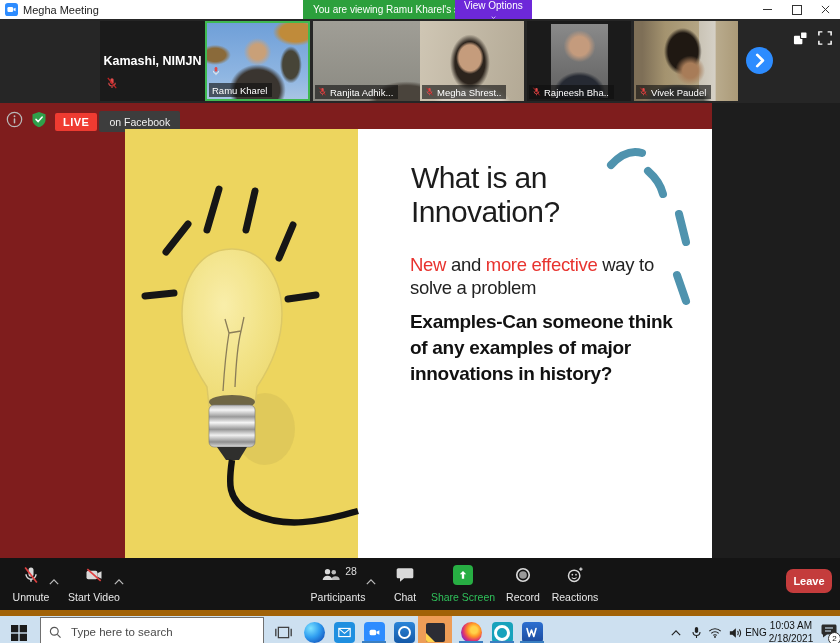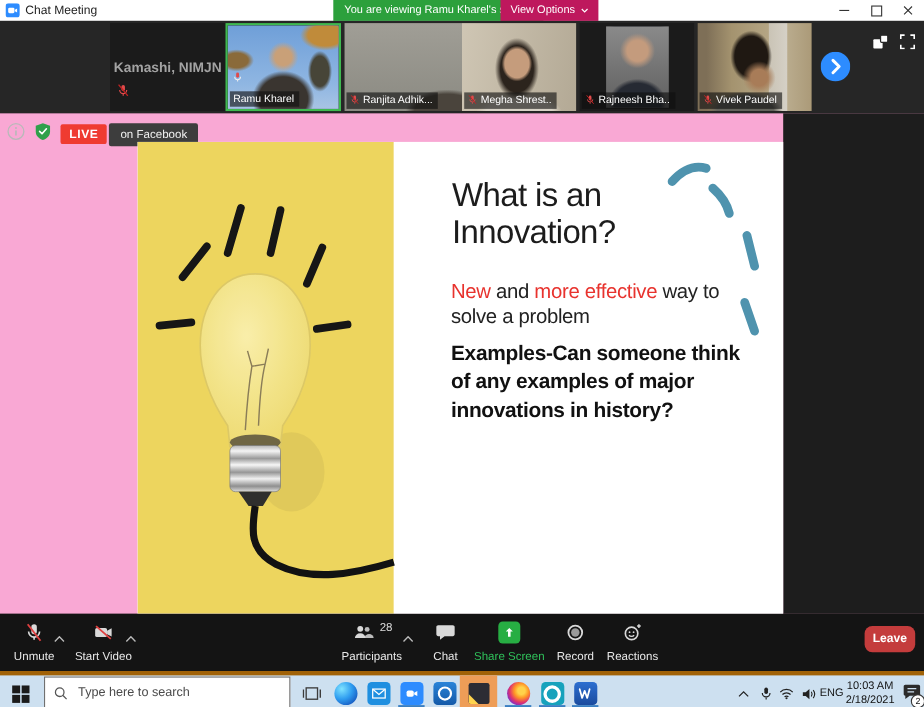--- a/index.html
+++ b/index.html
@@ -7,21 +7,21 @@
        font-family:"Liberation Sans",sans-serif;background:#000;}
 
   
   .titlebar{position:absolute;left:0;top:0;width:840px;height:19px;background:#fff;}
   .tb-left{position:absolute;left:5px;top:0;height:19px;display:flex;align-items:center;gap:5px;}
   .tb-left svg{display:block}
   .tb-title{font-size:11px;color:#222;}
   .tb-banner{position:absolute;left:303px;top:0;height:19px;padding:0 10px;display:flex;align-items:center;
              background:var(--banner-green,#2ca03c);color:#fff;font-size:10px;}
   .tb-viewopts{position:absolute;left:455px;top:0;height:19px;padding:0 9px;display:flex;align-items:center;gap:5px;
-               background:#be185d;color:#fff;font-size:10px;border:none;cursor:pointer;}
+               background:#6d28d9;color:#fff;font-size:10px;border:none;cursor:pointer;flex-direction:column;}
   .tb-controls{position:absolute;right:0;top:0;height:19px;display:flex;}
   .wc{width:29px;height:19px;display:flex;align-items:center;justify-content:center;}
   .wc-min-glyph{width:9px;height:1px;background:#333;}
   .wc-max-glyph{width:8px;height:8px;border:1px solid #333;}
 
   
   .strip{position:absolute;left:0;top:19px;width:840px;height:84px;background:#262626;}
   .tile{position:absolute;top:2px;height:80px;background:#1b1b1b;box-sizing:border-box;overflow:hidden;}
   .tile-kamashi{left:100px;width:105px;}
   .tile-ramu{left:205px;width:105px;border:2px solid var(--active-speaker-green,#3fb950);}
@@ -50,29 +50,29 @@
     radial-gradient(ellipse 26% 42% at 47% 38%, #1f1812 0 55%, rgba(0,0,0,0) 70%),
     radial-gradient(ellipse 45% 30% at 42% 100%, #63635c 0 55%, rgba(0,0,0,0) 72%),
     linear-gradient(90deg, #7e6f57 0 8%, #a4936f 30%, #b4a584 62%, #cac4b6 63%, #d5d0c6 78%, #b9ab8d 79%, #ab9a78 100%);}
   .photo{position:absolute;left:23%;top:4%;width:55%;height:92%;background:
     radial-gradient(circle at 50% 30%, #c49b7d 0 16%, rgba(0,0,0,0) 27%),
     radial-gradient(ellipse 62% 40% at 50% 94%, #262a33 0 60%, rgba(0,0,0,0) 74%),
     linear-gradient(#8a8a8a, #5f5f5f);}
   .pill{position:absolute;left:2px;bottom:2px;display:flex;align-items:center;gap:3px;
         background:rgba(15,15,15,.62);color:#fff;font-size:9.5px;padding:1.5px 5px 1.5px 3px;white-space:nowrap;}
   .center-name{position:absolute;inset:0;display:flex;align-items:center;justify-content:center;
-               color:#a3a3a3;font-weight:bold;font-size:12.5px;}
+               color:#ffffff;font-weight:bold;font-size:12.5px;}
   .tile-mic-floating{position:absolute;left:4px;bottom:19px;}
   .kamashi-mic{position:absolute;left:6px;bottom:8px;}
   .next-btn{position:absolute;left:746px;top:28px;width:27px;height:27px;border:none;padding:0;background:transparent;cursor:pointer;}
   .strip-corner{position:absolute;top:12px;display:flex;}
   .ico-gallery{left:793px;} .ico-fullscreen{left:818px;}
 
   
-  .main{position:absolute;left:0;top:103px;width:840px;height:455px;background:#f9a8d4;}
+  .main{position:absolute;left:0;top:103px;width:840px;height:455px;background:#7f1d1d;}
   .right-panel{position:absolute;left:712px;top:0;width:128px;height:455px;background:#1d1d1d;}
   .live-row{position:absolute;left:6px;top:8px;display:flex;align-items:center;gap:8px;}
   .live-badge{background:var(--live-red,#ef3b31);color:#fff;font-weight:bold;font-size:11px;
               padding:3px 8px;border-radius:2px;letter-spacing:.5px;}
   .live-loc{background:#3d3d3d;color:#f0f0f0;font-size:10.5px;padding:4.5px 10px;border-radius:2px;margin-left:-6px;}
   .slide{position:absolute;left:125px;top:26px;width:587px;height:429px;background:#fff;}
   .slide-art{position:absolute;inset:0;display:block;}
   .slide-title{position:absolute;left:286px;top:32px;width:290px;font-size:30px;letter-spacing:-0.6px;
                color:#1c1c1c;font-weight:400;}
   .slide-para{position:absolute;left:285px;top:124px;width:272px;font-size:18.5px;line-height:1.25;
@@ -93,21 +93,21 @@
   .g-share{left:427px;width:72px;} .g-record{left:499px;width:48px;} .g-reactions{left:547px;width:56px;}
   .caret-unmute{left:49px;} .caret-video{left:114px;} .caret-participants{left:366px;}
   .pcount{font-size:10.5px;color:#ddd;}
   .share-ico{width:20px;height:20px;border-radius:4px;background:var(--share-green,#27ae43);
              display:flex;align-items:center;justify-content:center;}
   .leave-btn{position:absolute;left:786px;top:11px;width:46px;height:24px;border:none;border-radius:7px;
              background:var(--leave-red,#c43c3c);color:#fff;font-weight:bold;font-size:11px;cursor:pointer;
              font-family:"Liberation Sans",sans-serif;}
 
   
-  .taskbar{position:absolute;left:0;top:610px;width:840px;height:33px;background:var(--taskbar-bg,#cde0f0);border-top:4px solid #a16207;box-sizing:border-box;}
+  .taskbar{position:absolute;left:0;top:610px;width:840px;height:33px;background:var(--taskbar-bg,#cde0f0);border-top:6px solid #a16207;box-sizing:border-box;}
   .tb-item{position:absolute;top:0;height:33px;display:flex;align-items:center;justify-content:center;cursor:pointer;}
   .start{left:0;width:38px;}
   .searchbox{position:absolute;left:40px;top:1px;width:224px;height:30px;background:#fff;border:1px solid #707070;
              box-sizing:border-box;display:flex;align-items:center;gap:7px;padding-left:8px;}
   .searchbox input{border:none;outline:none;font-size:11.5px;color:#3c3c3c;width:170px;background:transparent;
                    font-family:"Liberation Sans",sans-serif;}
   .searchbox input::placeholder{color:#4a4a4a;opacity:1;}
   .taskview{left:268px;width:30px;} .edge{left:300px;width:28px;} .mail{left:330px;width:28px;}
   .zoomtb{left:360px;width:28px;} .outlooktb{left:390px;width:28px;}
   .orangeapp{left:418px;width:34px;background:#ee9d57;}
@@ -140,21 +140,21 @@
 
   <header class="titlebar">
     <div class="tb-left">
       <span>
         <svg width="13" height="13" viewBox="0 0 16 16">
             <rect width="16" height="16" rx="3.5" fill="#2d8cff"></rect>
             <rect x="3" y="5" width="7" height="6" rx="1.5" fill="#fff"></rect>
             <path d="M10.5 7.2 L13 5.8 v4.4 L10.5 8.8z" fill="#fff"></path>
           </svg>
       </span>
-      <span class="tb-title">Chat Meeting</span>
+      <span class="tb-title">Megha Meeting</span>
     </div>
     <div class="tb-banner">
       <span>You are viewing Ramu Kharel's screen</span>
     </div>
     <button class="tb-viewopts">
       <span>View Options</span>
       <svg width="7" height="5" viewBox="0 0 8 5">
           <path d="M1 1 L4 4 L7 1" stroke="#fff" stroke-width="1.2" fill="none"></path>
         </svg>
     </button>

